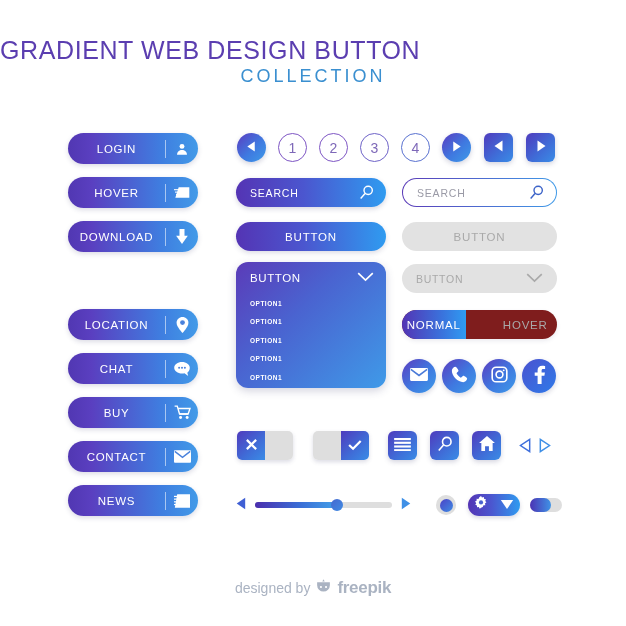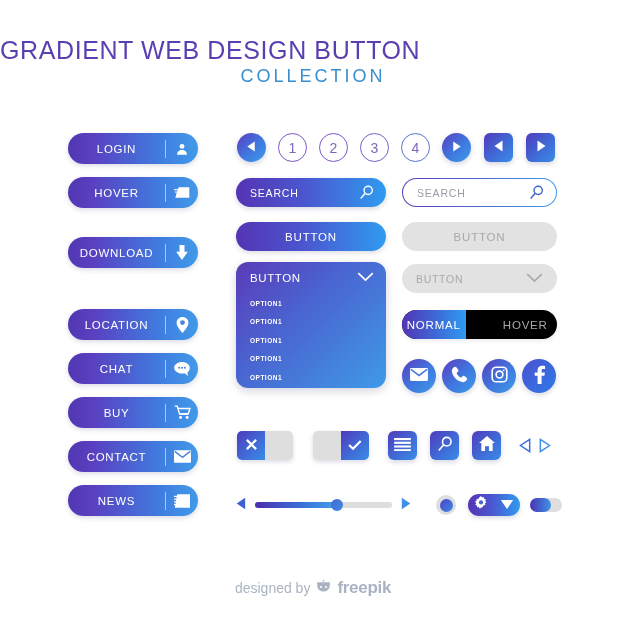--- a/index.html
+++ b/index.html
@@ -215,21 +215,21 @@
     font-size: 10.5px;
     letter-spacing: 0.7px;
   }
 
   
   .segmented {
     position: absolute;
     left: 402px; top: 310px;
     width: 155px; height: 29px;
     border-radius: 15px;
-    background: #000000;
+    background: #7f1d1d;
     display: flex;
     overflow: hidden;
     box-shadow: 0 2px 4px rgba(60,60,110,0.1);
   }
   .segmented .seg {
     flex: 1;
     display: flex;
     align-items: center;
     justify-content: center;
     font-size: 11.5px;
@@ -381,21 +381,21 @@
     <span class="ic">
       <svg width="16" height="13" viewBox="0 0 24 18" fill="#fff">
           <path d="M7 1h16v16H2z"></path>
           <rect x="0" y="4" width="8" height="1.6"></rect>
           <rect x="1.5" y="7.6" width="6.5" height="1.6"></rect>
           <rect x="3" y="11.2" width="5" height="1.6"></rect>
         </svg>
     </span>
   </div>
 
-  <div class="pill g-h" style="top:237px">
+  <div class="pill g-h" style="top:221px">
     <span class="lbl">DOWNLOAD</span>
     <span class="divider"></span>
     <span class="ic">
       <svg width="12" height="15" viewBox="0 0 14 18" fill="#fff">
           <rect x="4" y="0" width="6" height="9"></rect>
           <path d="M0 8h14L7 18z"></path>
         </svg>
     </span>
   </div>
 

